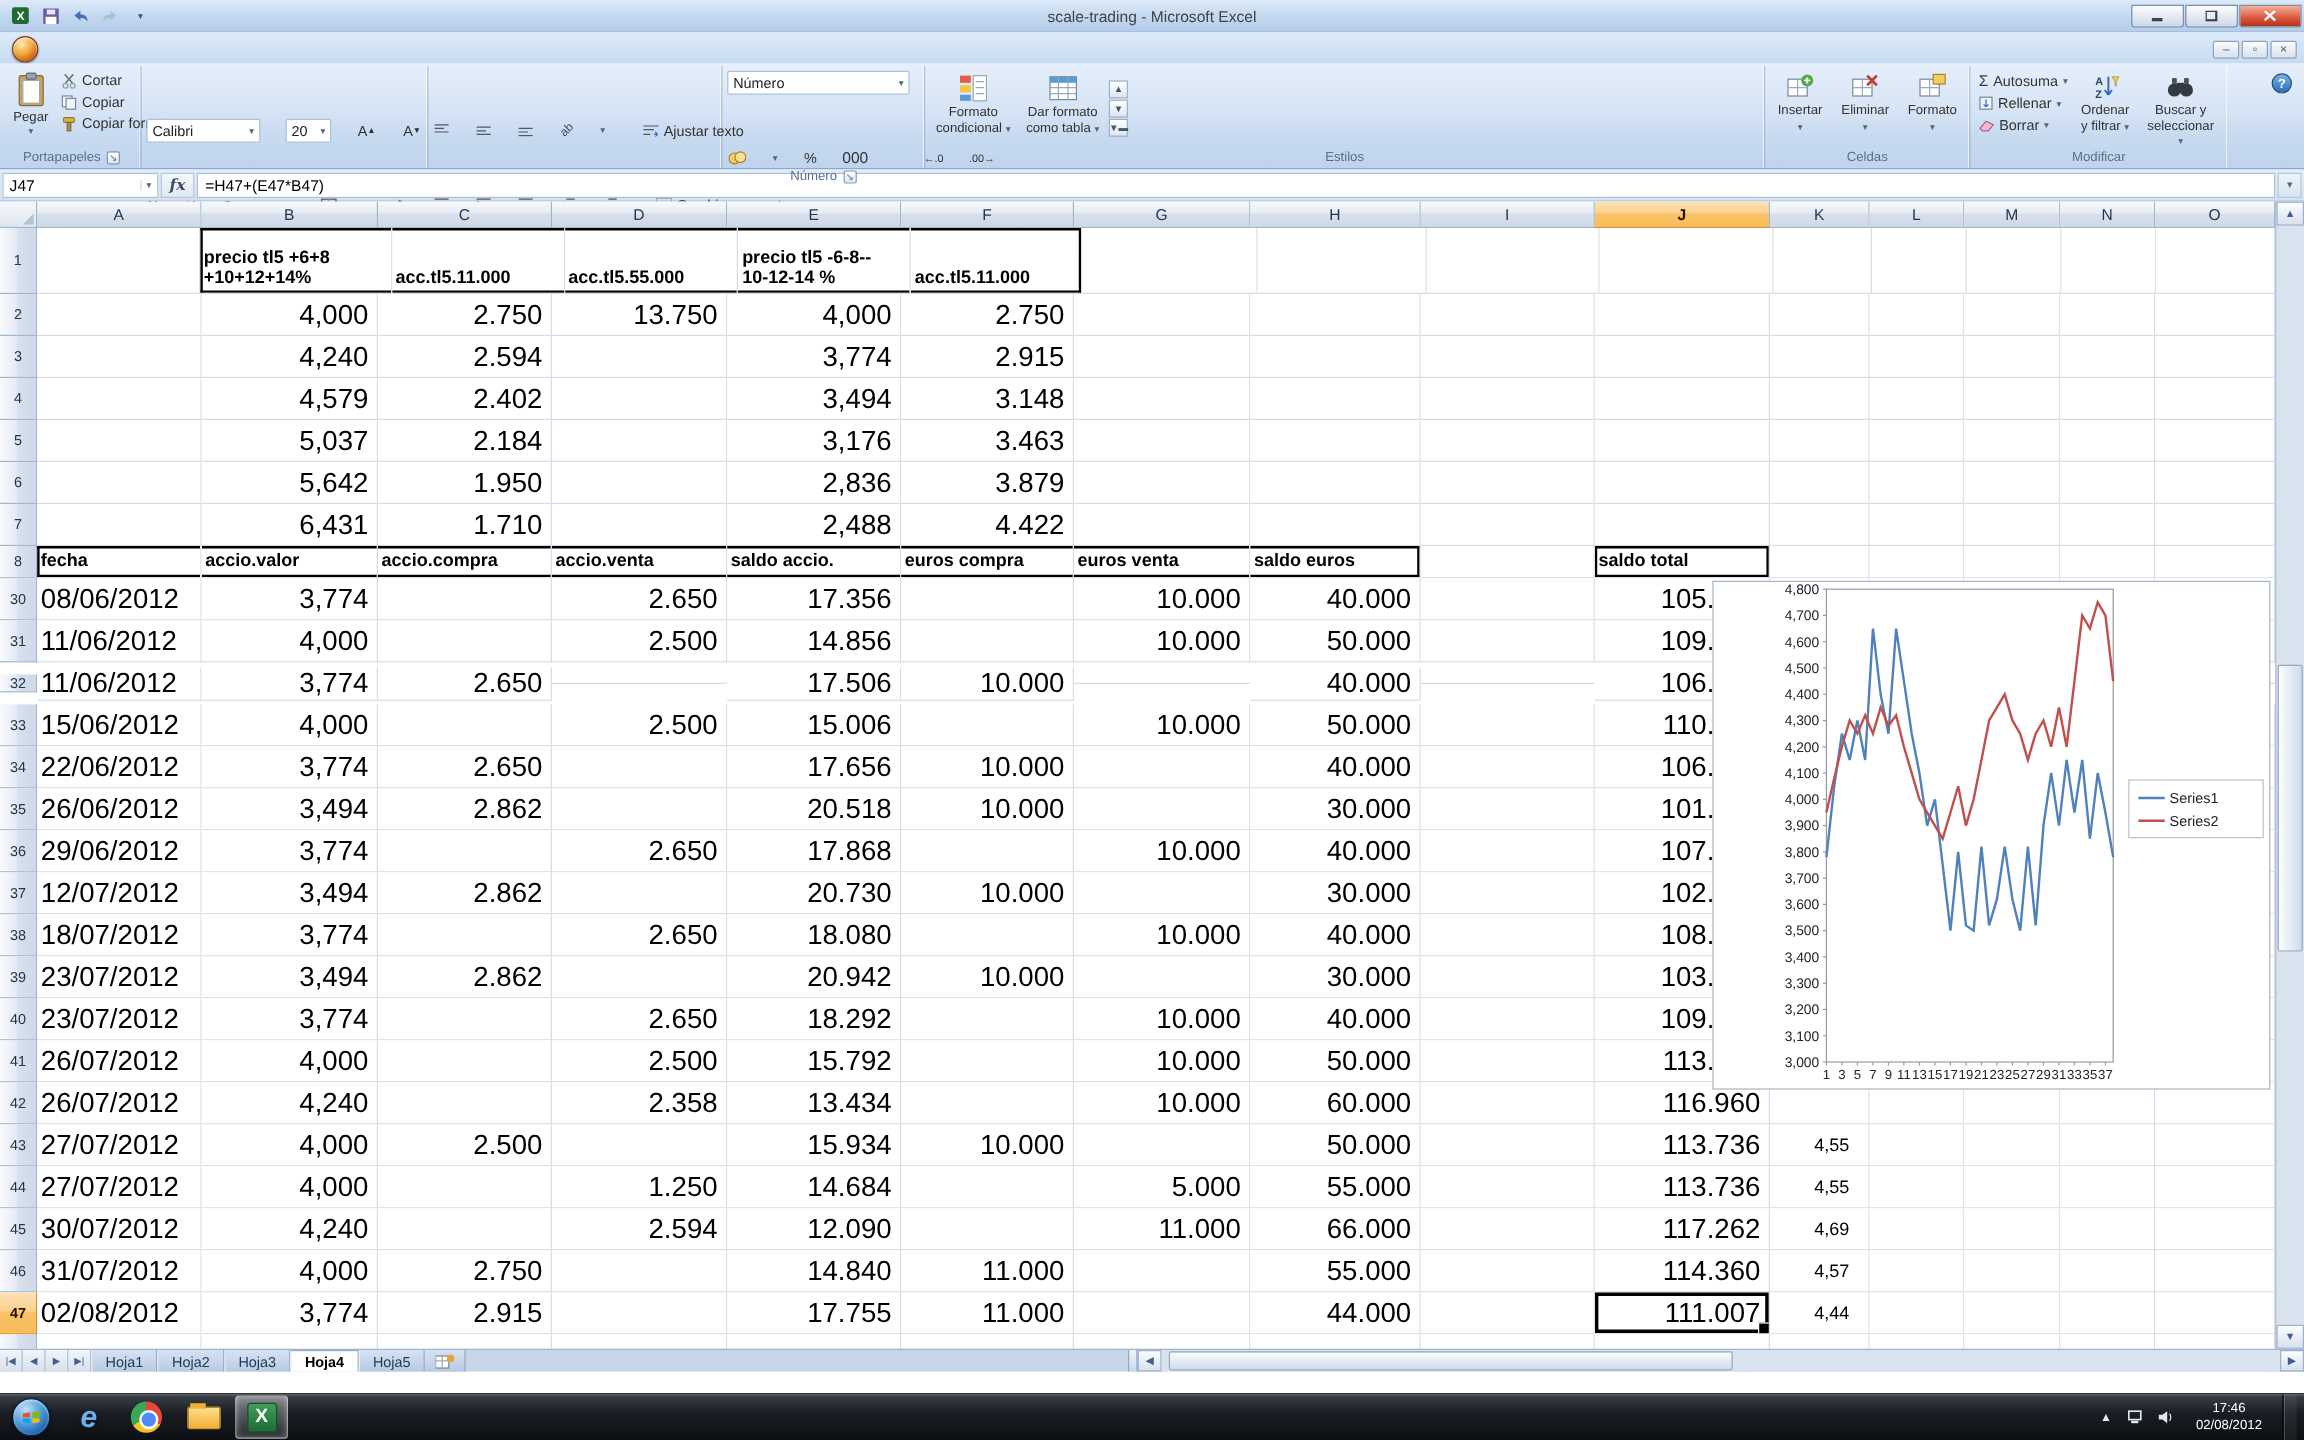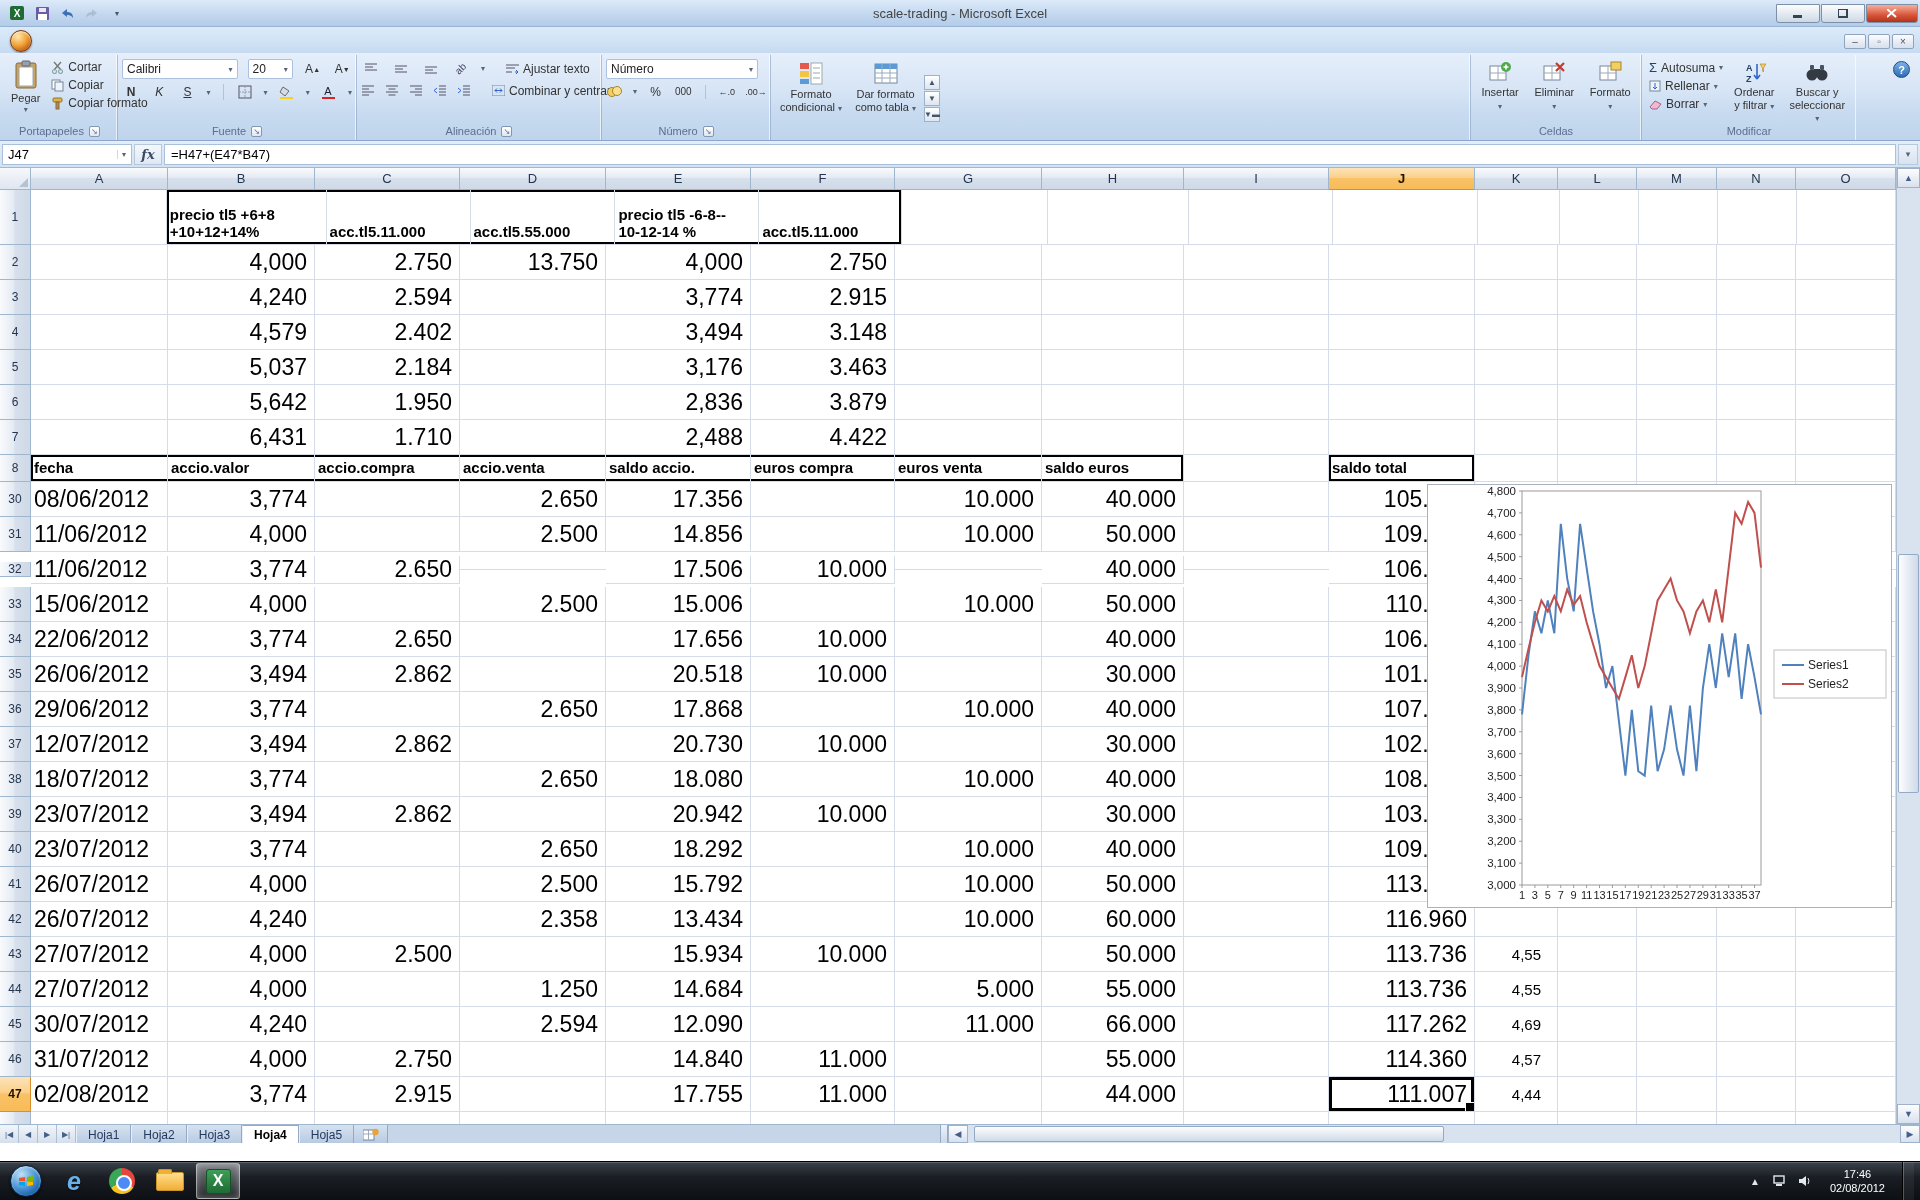--- a/index.html
+++ b/index.html
@@ -32,21 +32,21 @@
   .rg-label { height:16px; font-size:11px; color:#5c6e90; display:flex; align-items:center; justify-content:center; gap:5px; padding-bottom:2px; }
   .dlg { width:11px; height:11px; border:1px solid #8297b6; border-radius:2px; font-size:8px; color:#5c6e90; display:flex; align-items:center; justify-content:center; background:linear-gradient(#fff,#dde6f1); }
   .bigbtn { display:flex; flex-direction:column; align-items:center; justify-content:flex-start; padding:3px 5px 1px; border-radius:3px; font-size:11px; color:#333; text-align:center; line-height:1.15; }
   .bigbtn .bb-label { margin-top:2px; }
   .dd { font-size:8px; color:#567; }
   .smallcol { display:flex; flex-direction:column; justify-content:flex-start; gap:2px; padding-top:2px; }
   .sbtn { display:flex; align-items:center; gap:4px; font-size:12px; color:#333; padding:1px 3px; border-radius:2px; white-space:nowrap; }
   .combo { background:#fff; border:1px solid #abc1de; height:20px; font-size:12px; color:#222; display:flex; align-items:center; padding:0 4px; border-radius:2px; gap:4px; }
   .combo .dd { margin-left:auto; }
   .mini { width:20px; height:19px; border:1px solid transparent; display:flex; align-items:center; justify-content:center; font-size:12px; color:#333; border-radius:2px; }
-  .fontrow { display:flex; gap:10px; align-items:center; }
+  .fontrow { display:flex; gap:21px; align-items:center;margin-top:40px; }
   .fcol { display:flex; flex-direction:column; gap:3px; padding-top:2px; }
   .vsep { width:1px; background:rgba(130,155,190,.45); margin:2px 2px; }
   .chip { width:100px; height:21px; border:1px solid #b9c6d8; font-size:12px; display:flex; align-items:center; justify-content:center; overflow:hidden; white-space:nowrap; border-radius:2px; }
   .chip.selchip { outline:2px solid #f0a63c; outline-offset:-2px; }
   #style-gallery { display:grid; grid-template-columns:repeat(5,102px); grid-auto-rows:23px; gap:1px; align-content:center; }
   .gal-arrows { display:flex; flex-direction:column; justify-content:center; gap:1px; }
   .gal-arrows div { width:16px; height:15px; border:1px solid #9eb1cc; background:linear-gradient(#fff,#dce5f1); font-size:8px; display:flex; align-items:center; justify-content:center; color:#456; }
   .help-btn { position:absolute; top:8px; right:10px; width:17px; height:17px; border-radius:50%; background:linear-gradient(#7ab1e8,#2d6cb5); color:#fff; font-size:11px; font-weight:bold; display:flex; align-items:center; justify-content:center; border:1px solid #1c4a80; }
 
   
@@ -382,21 +382,21 @@
             <div class="mini">
                 <svg class="icon" width="15" height="13">
                   <circle cx="5" cy="7" r="4.5" fill="#f2cf63" stroke="#a8832a"></circle>
                   <circle cx="10" cy="6" r="4.5" fill="#f7e08e" stroke="#a8832a"></circle>
                 </svg>
               </div>
             <span class="dd">▾</span>
             <div class="mini">
                 <span>%</span>
               </div>
-            <div class="mini" style="font-size:10px;">
+            <div class="mini" style="font-size:13px;">
                 <span>000</span>
               </div>
             <div class="vsep" style="height:14px;"></div>
             <div class="mini" style="font-size:9px;">←.0</div>
             <div class="mini" style="font-size:9px;">.00→</div>
           </div>
         </div>
       </div>
       <div class="rg-label">
           <span>Número</span>
@@ -423,20 +423,23 @@
               <path d="M2 13 H24 M2 18 H24 M9 4 V23 M17 4 V23" stroke="#9ab"></path>
             </svg>
           <span class="bb-label"><span>Dar formato</span><br><span>como tabla</span> <span class="dd">▾</span></span>
         </div>
         <div class="gal-arrows">
           <div>▲</div>
           <div>▼</div>
           <div>▼▬</div>
         </div>
       </div>
+      <div class="rg-label">
+          <span>Estilos</span>
+        </div>
     </div>
 
     <div class="rgroup" style="width:171px;">
       <div class="rg-content" style="justify-content:center;">
         <div class="bigbtn">
           <svg class="icon" width="24" height="24">
               <rect x="2" y="6" width="16" height="14" fill="#fff" stroke="#789"></rect>
               <path d="M2 13 H18 M10 6 V20" stroke="#9ab"></path>
               <circle cx="18" cy="7" r="5" fill="#51a94f"></circle>
               <path d="M18 4.5 V9.5 M15.5 7 H20.5" stroke="#fff" stroke-width="1.6"></path>

